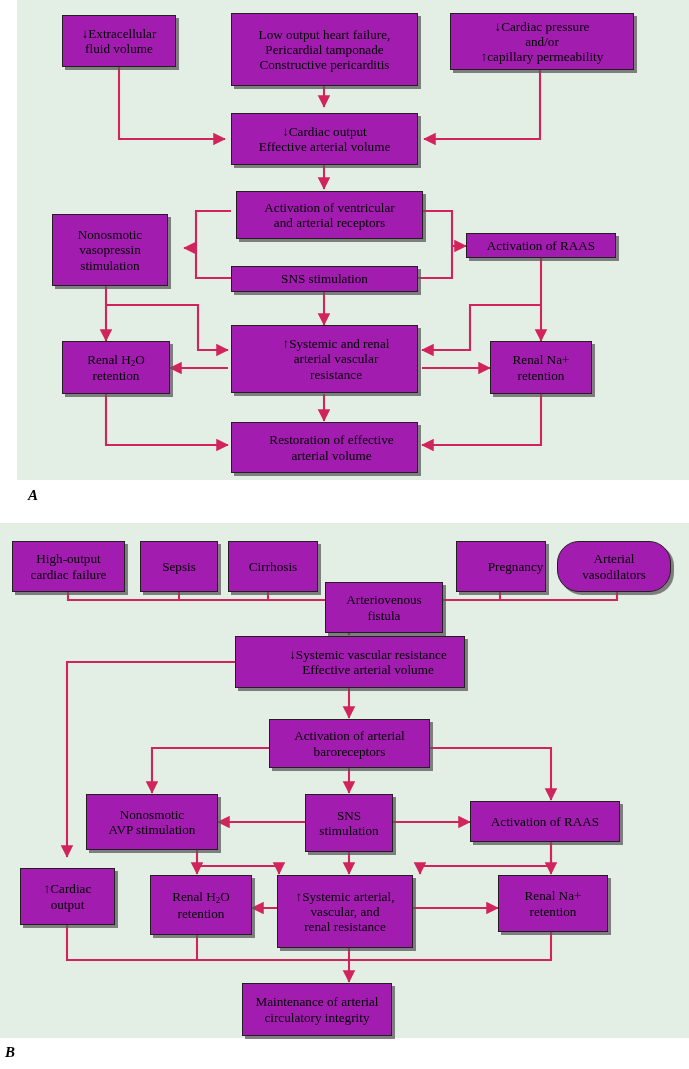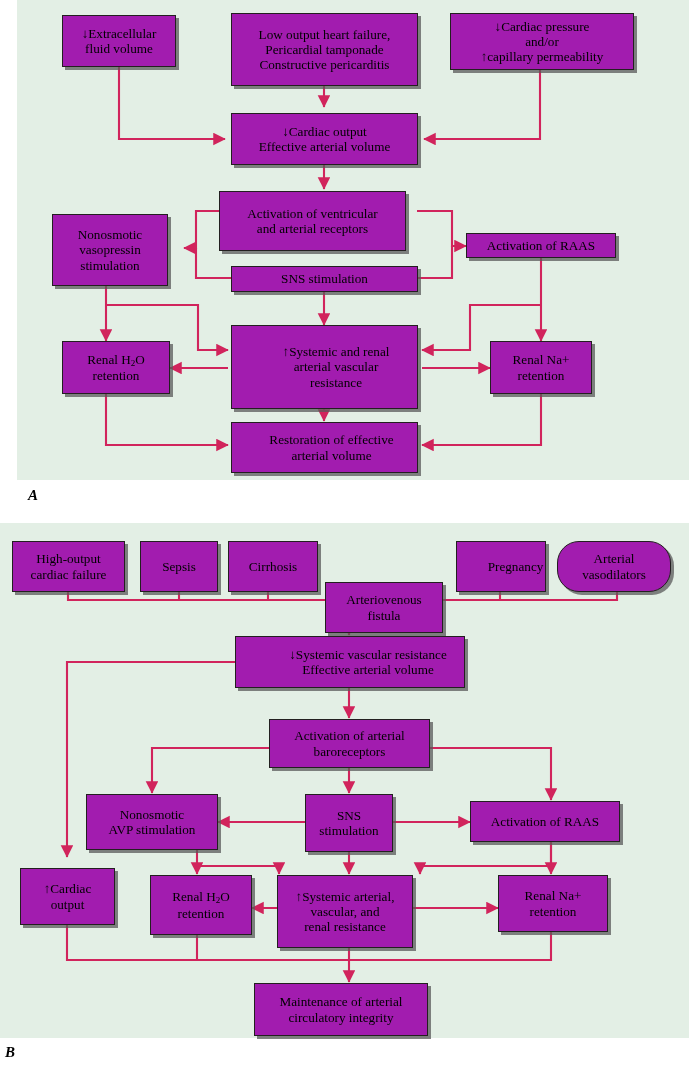--- a/index.html
+++ b/index.html
@@ -144,40 +144,40 @@
   <span>↓Cardiac pressure
 and/or
 ↑capillary permeability</span>
 </div>
 
 <div class="node" style="left:231px;top:113px;width:187px;height:52px;">
   <span>↓Cardiac output
 Effective arterial volume</span>
 </div>
 
-<div class="node" style="left:219px;top:191px;width:187px;height:60px;">
+<div class="node" style="left:236px;top:191px;width:187px;height:48px;">
   <span>Activation of ventricular
 and arterial receptors</span>
 </div>
 
 <div class="node" style="left:52px;top:214px;width:116px;height:72px;">
   <span>Nonosmotic
 vasopressin
 stimulation</span>
 </div>
 
 <div class="node" style="left:231px;top:266px;width:187px;height:26px;">
   <span>SNS stimulation</span>
 </div>
 
 <div class="node" style="left:466px;top:233px;width:150px;height:25px;">
   <span>Activation of RAAS</span>
 </div>
 
-<div class="node" style="left:231px;top:325px;width:187px;height:84px;padding-left:27px;">
+<div class="node" style="left:231px;top:325px;width:187px;height:68px;padding-left:27px;">
   <span>↑Systemic and renal
 arterial vascular
 resistance</span>
 </div>
 
 <div class="node" style="left:62px;top:341px;width:108px;height:53px;">
   <span>Renal H<sub>2</sub>O<br>retention</span>
 </div>
 
 <div class="node" style="left:490px;top:341px;width:102px;height:53px;">
@@ -254,19 +254,19 @@
   <span>↑Systemic arterial,
 vascular, and
 renal resistance</span>
 </div>
 
 <div class="node" style="left:498px;top:875px;width:110px;height:57px;">
   <span>Renal Na+
 retention</span>
 </div>
 
-<div class="node" style="left:254px;top:983px;width:174px;height:53px;">
+<div class="node" style="left:242px;top:983px;width:150px;height:53px;">
   <span>Maintenance of arterial
 circulatory integrity</span>
 </div>
 
 <div class="panel-letter" id="letter-a">A</div>
 <div class="panel-letter" id="letter-b">B</div>
 
 </body></html>

